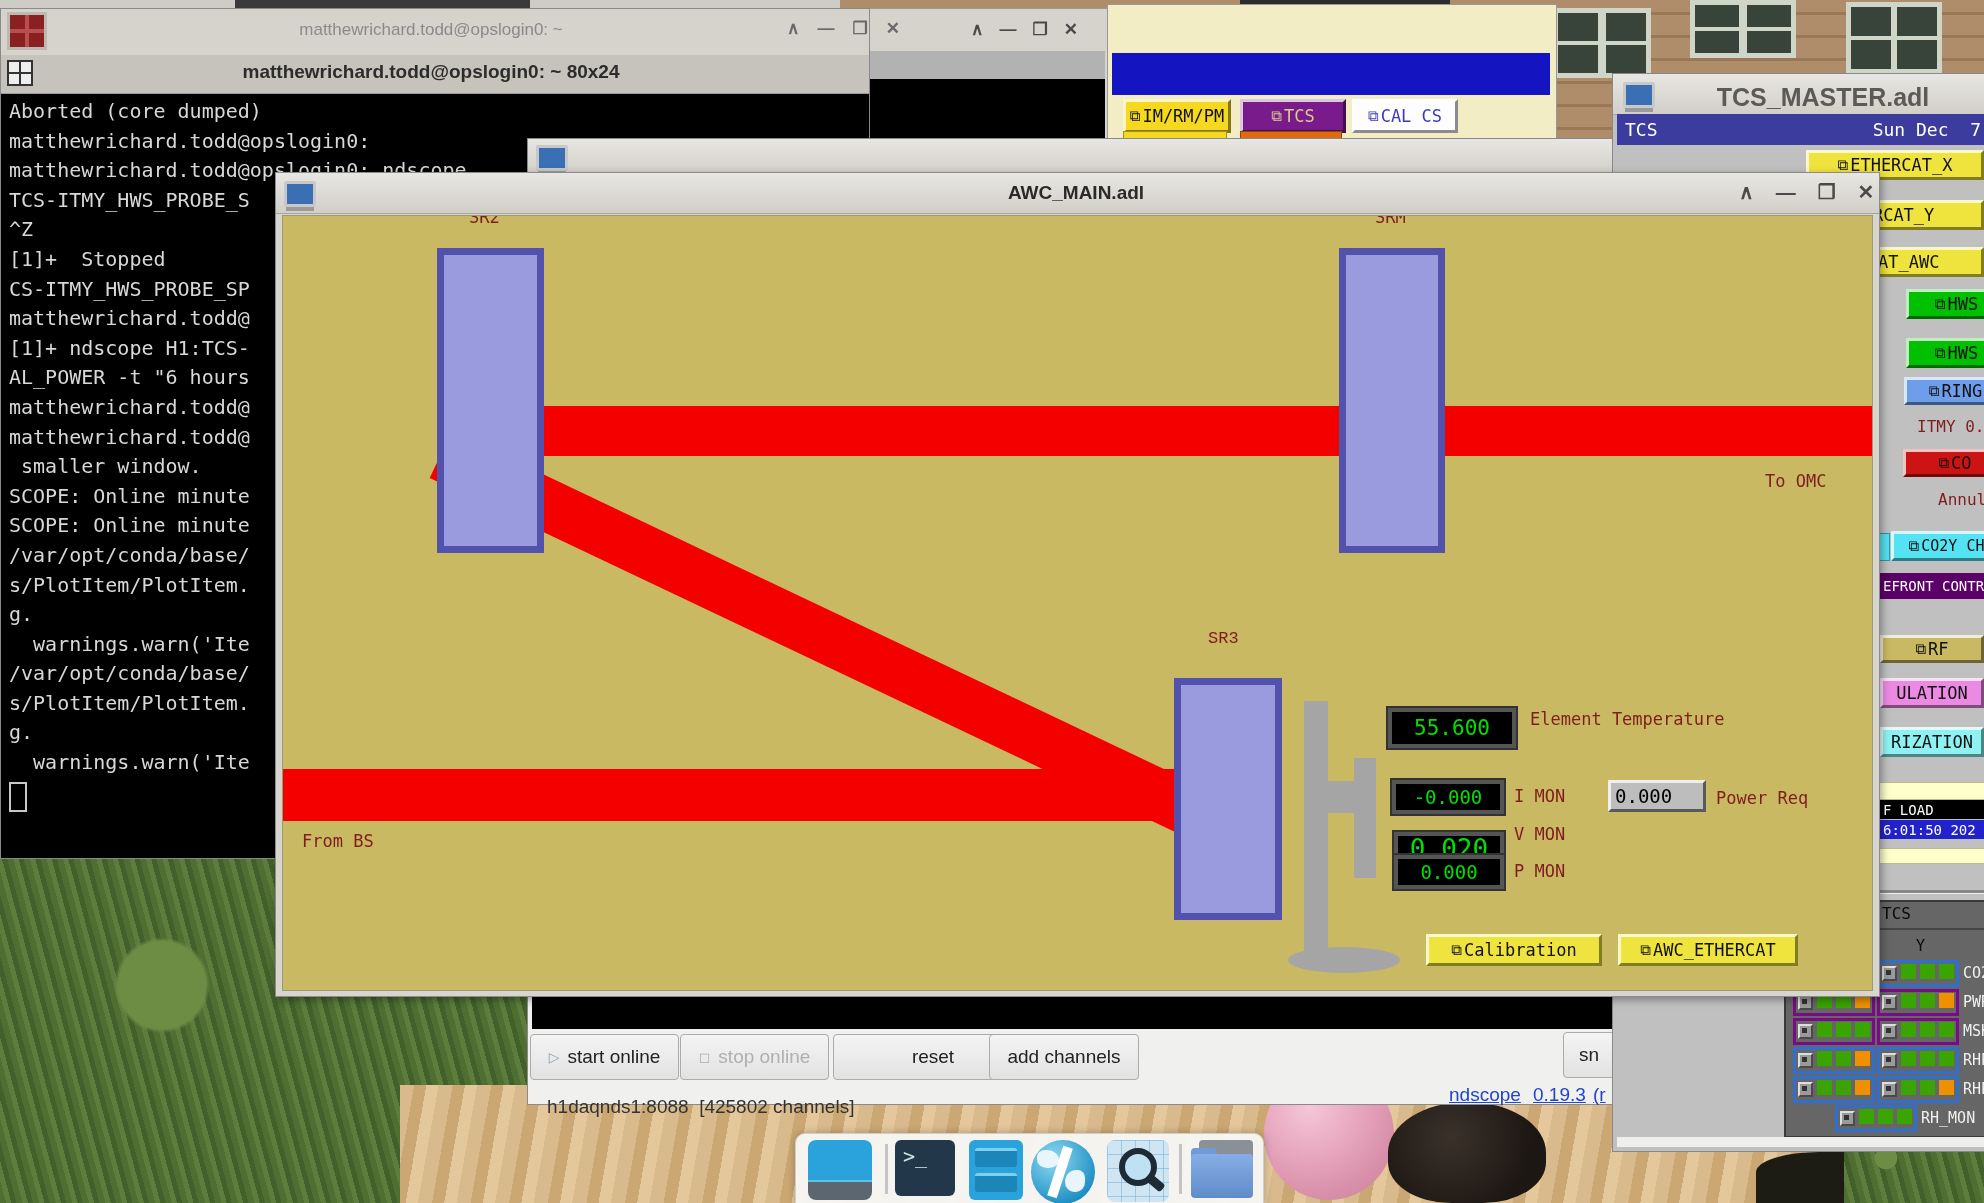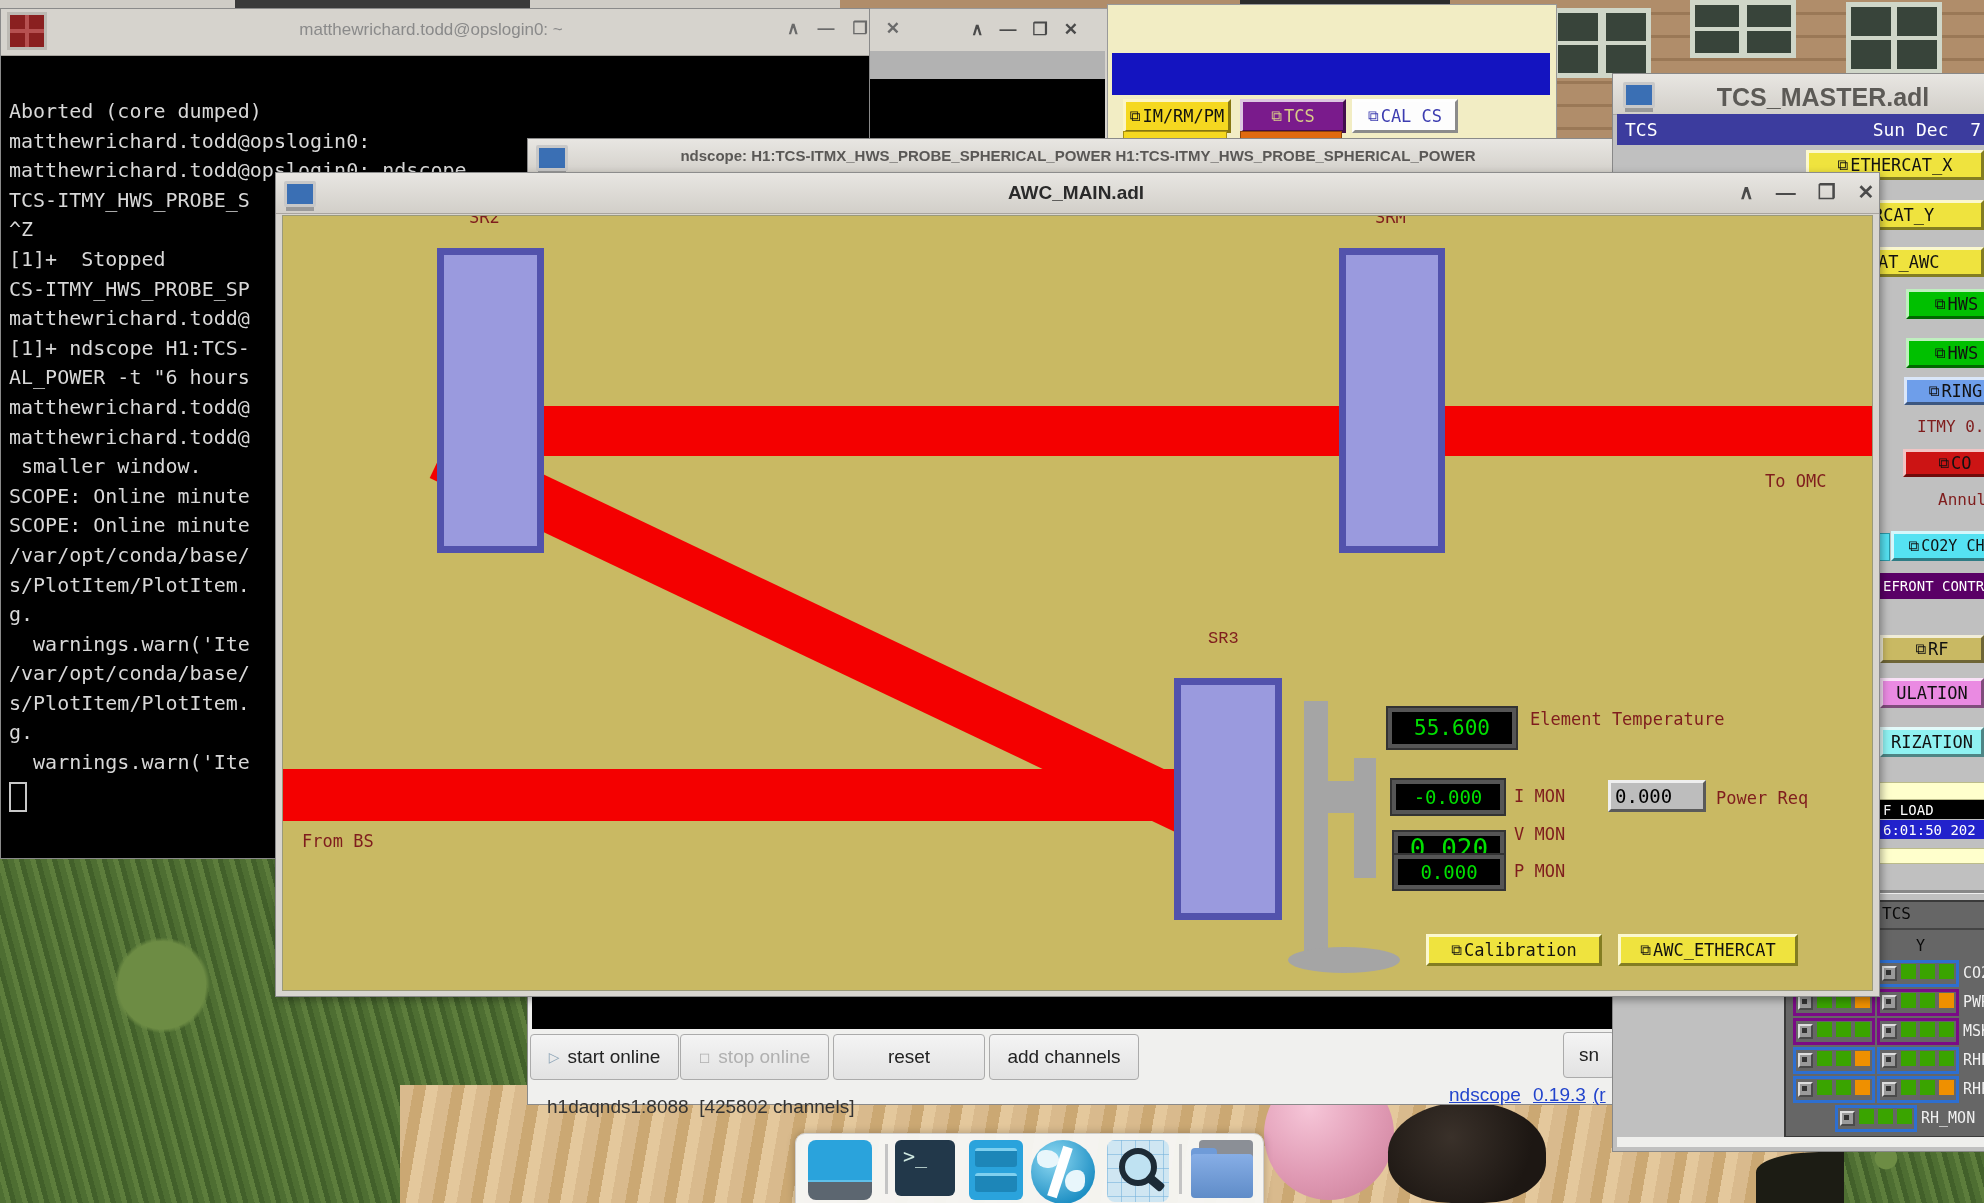--- a/index.html
+++ b/index.html
@@ -160,20 +160,24 @@
 <div class="abs" id="terminal">
   <div class="bar1 titlebar">
     <div class="abs xterm-icon" style="left:6px;top:3px;"></div>
     <div class="abs" style="left:180px;top:11px;width:500px;text-align:center;color:#8a8a8a;font-size:17px;">matthewrichard.todd@opslogin0: ~</div>
     <div class="abs win-controls" style="left:786px;top:11px;gap:18px;font-size:17px;color:#6a6a6a;">
       <span>∧</span>
       <span>—</span>
       <span>❒</span>
       <span>✕</span>
     </div>
+  </div>
+  <div class="bar2">
+    <div class="abs grid-icon" style="left:6px;top:5px;"></div>
+    <div class="abs" style="left:180px;top:6px;width:500px;text-align:center;color:#2c2c2c;font-size:19px;font-weight:bold;">matthewrichard.todd@opslogin0: ~ 80x24</div>
   </div>
   <div class="content">Aborted (core dumped)
 matthewrichard.todd@opslogin0:
 matthewrichard.todd@opslogin0: ndscope
 TCS-ITMY_HWS_PROBE_S
 ^Z
 [1]+  Stopped
 CS-ITMY_HWS_PROBE_SP
 matthewrichard.todd@
 [1]+ ndscope H1:TCS-
@@ -190,32 +194,31 @@
 /var/opt/conda/base/
 s/PlotItem/PlotItem.
 g.
   warnings.warn('Ite</div>
   <div class="term-cursor"></div>
 </div>
 
 <div class="abs" id="ndscope">
   <div class="ntitle titlebar">
     <div class="abs monitor-icon" style="left:8px;top:6px;"></div>
-    <div class="abs" style="left:60px;top:8px;width:980px;text-align:center;color:#5a5856;font-size:15px;font-weight:bold;">ndscope: H1:TCS-ITMX_HWS_PROBE_SPHERICAL_POWER H1:TCS-ITMY_HWS_PROBE_SPHERICAL_POWER</div>
   </div>
   <div class="plot"></div>
   <div class="nd-btn" style="left:2px;top:895px;width:147px;">
     <span style="color:#8fa6b8;font-size:14px;">▷</span>
     <span>start online</span>
   </div>
   <div class="nd-btn disabled" style="left:152px;top:895px;width:147px;">
     <span style="font-size:14px;">◻</span>
     <span>stop online</span>
   </div>
-  <div class="nd-btn" style="left:305px;top:895px;width:150px;">
+  <div class="nd-btn" style="left:305px;top:895px;width:150px;padding-left:24px;">
     <span>reset</span>
   </div>
   <div class="nd-btn" style="left:461px;top:895px;width:148px;">
     <span>add channels</span>
   </div>
   <div class="nd-btn" style="left:1035px;top:893px;width:50px;">
     <span>sn</span>
   </div>
   <div class="statusrow">
     <span class="abs" style="left:19px;top:12px;white-space:pre;">h1daqnds1:8088  [425802 channels]</span>

